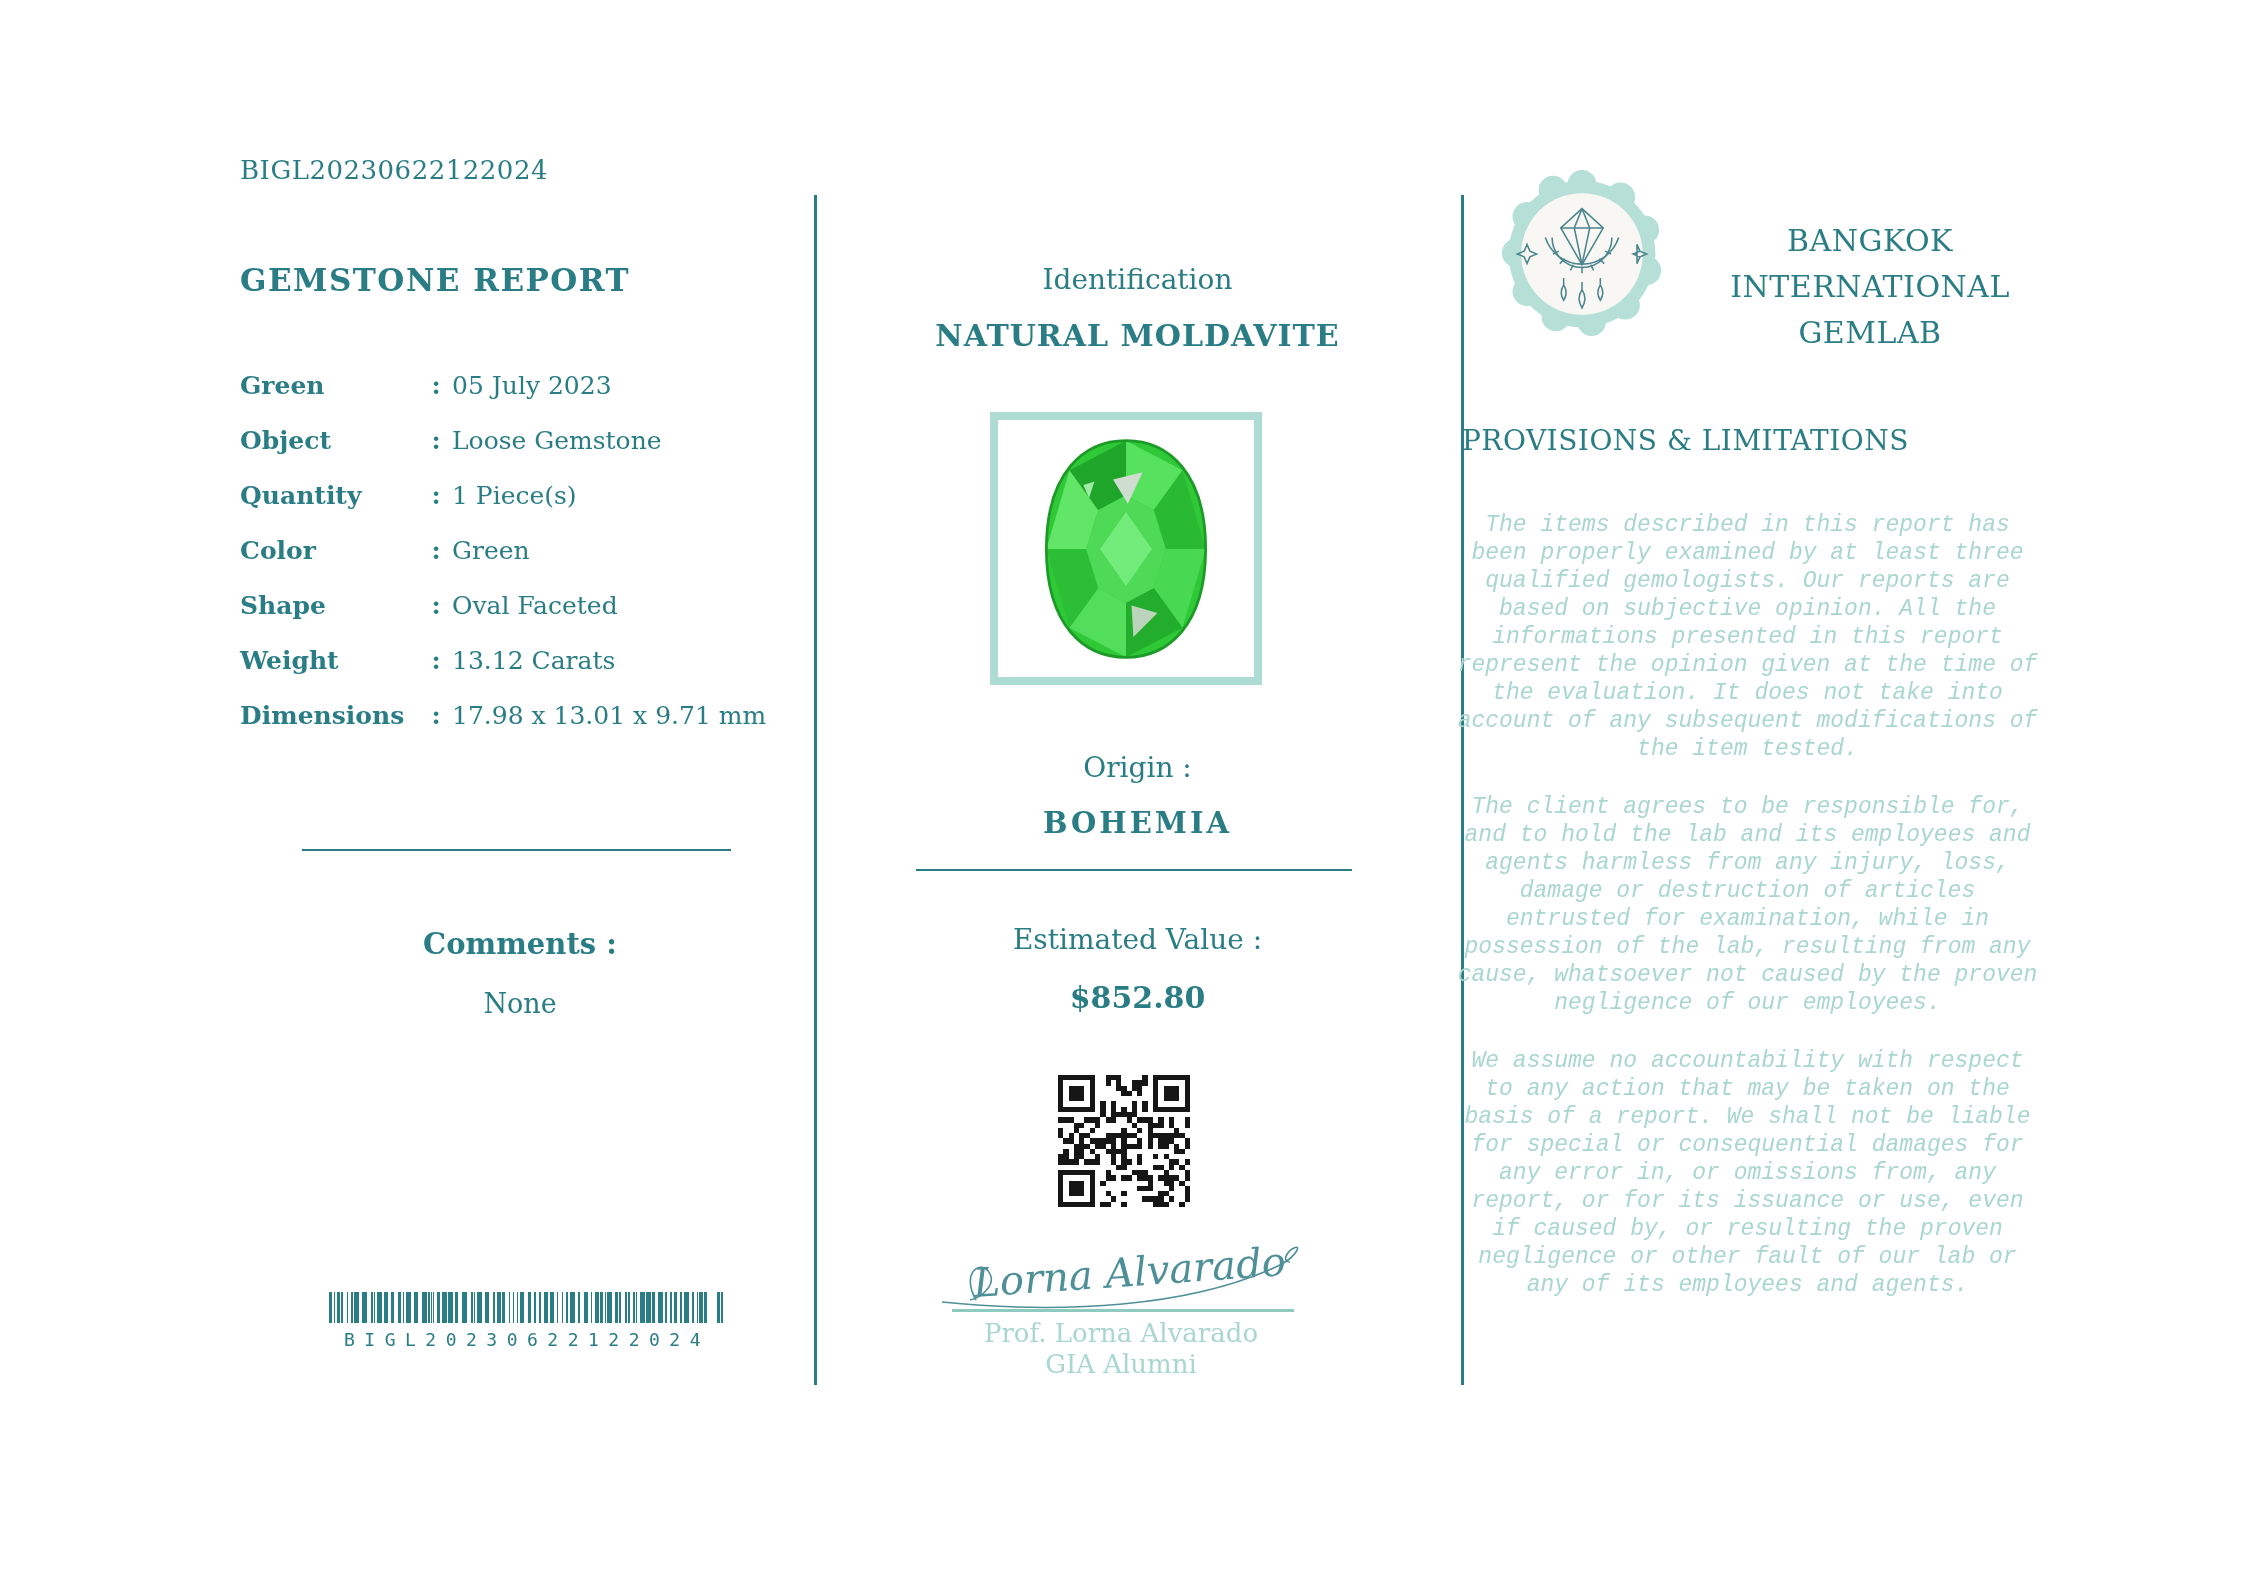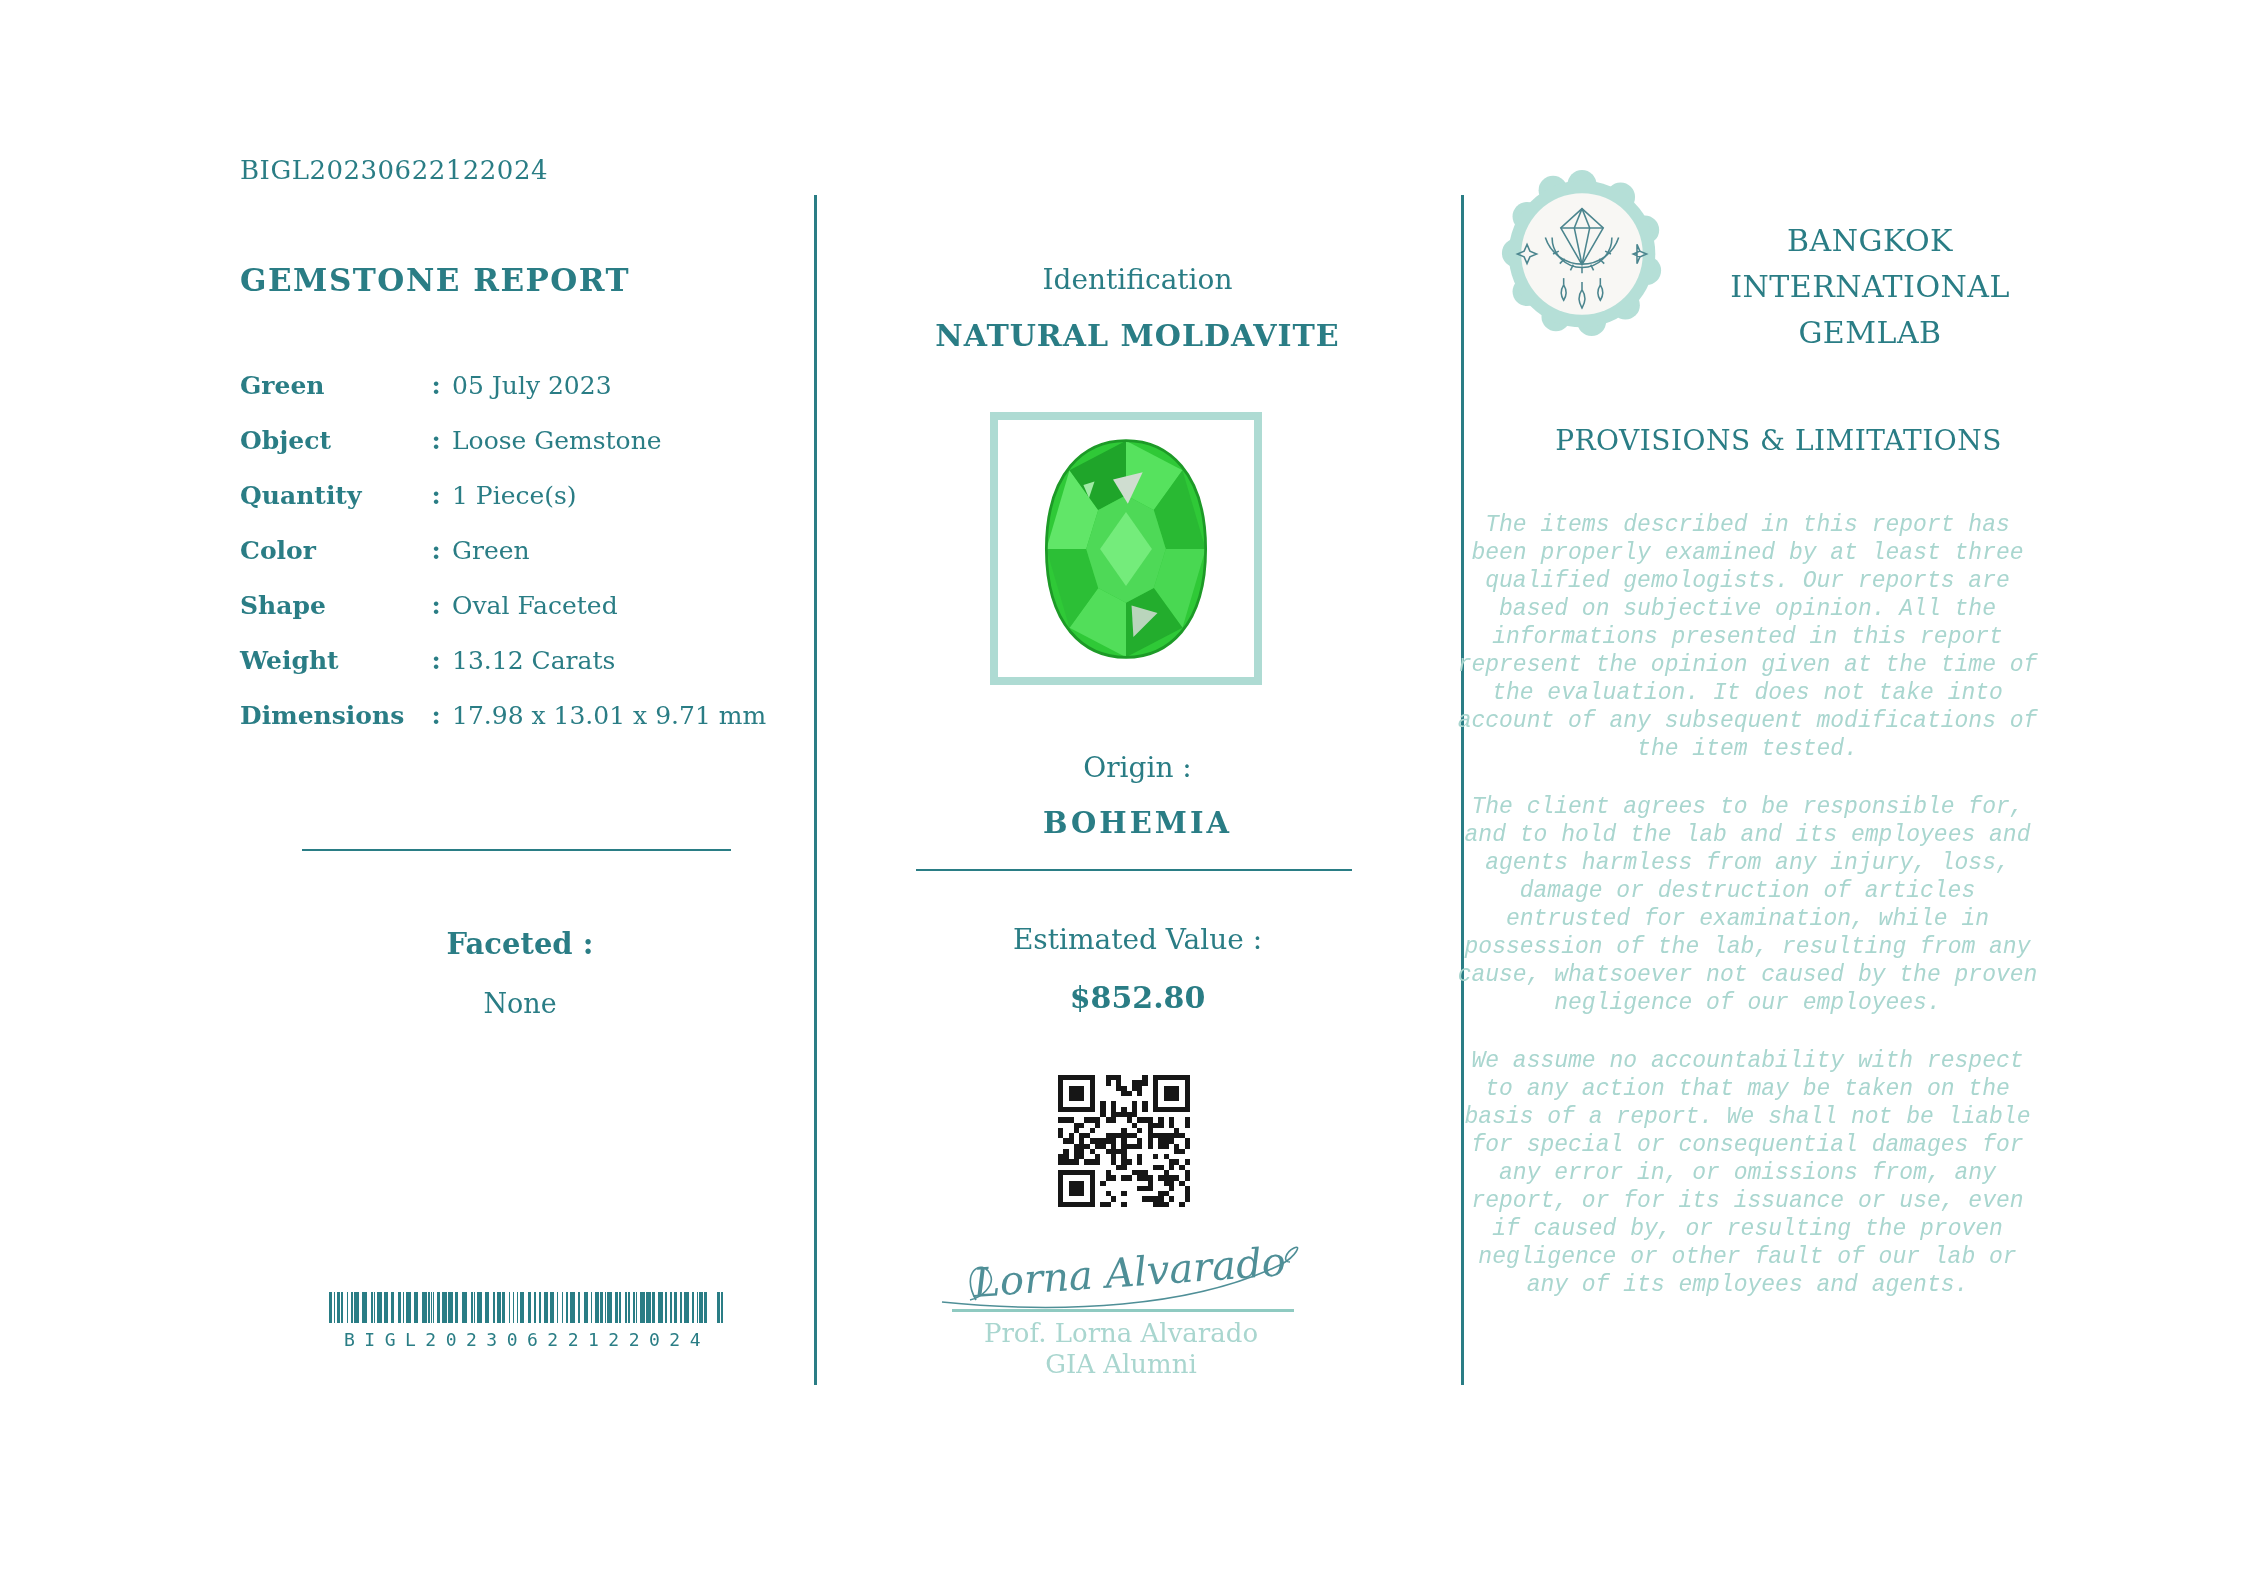--- a/index.html
+++ b/index.html
@@ -51,21 +51,21 @@
   .sig{position:absolute;left:930px;top:1222px;width:400px;height:92px;}
   .hr-sig{position:absolute;left:952px;top:1309px;width:342px;height:3px;background:#8fcac1;}
   .sig-name{position:absolute;left:950px;top:1318px;width:342px;text-align:center;
     font-size:26px;color:var(--mint);}
   .sig-cred{position:absolute;left:950px;top:1349px;width:342px;text-align:center;
     font-size:26px;color:var(--mint);}
   
   .logo{position:absolute;left:1500px;top:168px;width:164px;height:172px;}
   .lab-name{position:absolute;left:1660px;top:218px;width:420px;text-align:center;
     font-size:30px;line-height:46px;letter-spacing:.5px;}
-  .prov-title{position:absolute;left:1462px;top:424px;width:540px;text-align:right;
+  .prov-title{position:absolute;left:1462px;top:424px;width:540px;text-align:left;
     font-size:28px;letter-spacing:.5px;}
   .prov-text{position:absolute;left:1455px;top:511px;width:585px;text-align:center;
     font-size:23px;line-height:28px;font-style:italic;color:var(--mint);font-family:Liberation Mono, monospace;}
   .prov-text p{margin:0 0 30px 0;}
 </style>
 </head>
 <body style="--teal: #2a7d85; --mint: #a9d6cf; --mint-border: #aedbd3; --signature-script: #4f8f97; --gem-green: #2fc937; --qr-black: #161616;">
 
 <div class="page">
 
@@ -108,21 +108,21 @@
       <span class="val">13.12 Carats</span>
     </div>
     <div class="frow">
       <span class="lbl">Dimensions</span>
       <span class="sep">:</span>
       <span class="val">17.98 x 13.01 x 9.71 mm</span>
     </div>
   </div>
 
   <div class="hr-comments"></div>
-  <div class="comments-label">Faceted :</div>
+  <div class="comments-label">Comments :</div>
   <div class="comments-value">None</div>
 
   <div class="barcode-wrap">
     <svg id="barcode-svg" width="397" height="32" viewBox="0 0 397 32" xmlns="http://www.w3.org/2000/svg">
         <g fill="#2a7d85">
           <rect x="0" y="0" width="3" height="31"></rect>
           <rect x="5" y="0" width="1" height="31"></rect>
           <rect x="8" y="0" width="3" height="31"></rect>
           <rect x="12" y="0" width="2" height="31"></rect>
           <rect x="18" y="0" width="1" height="31"></rect>

